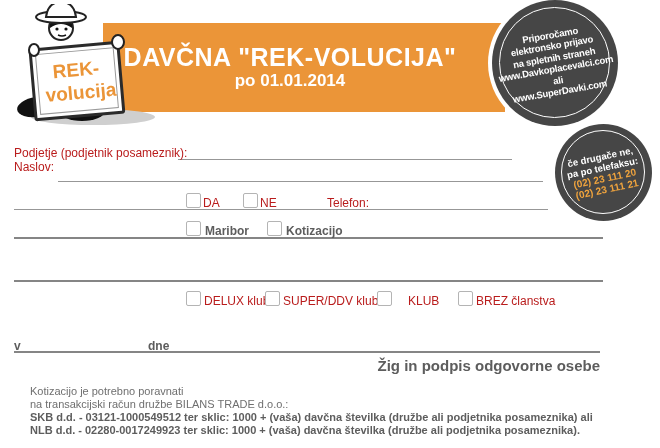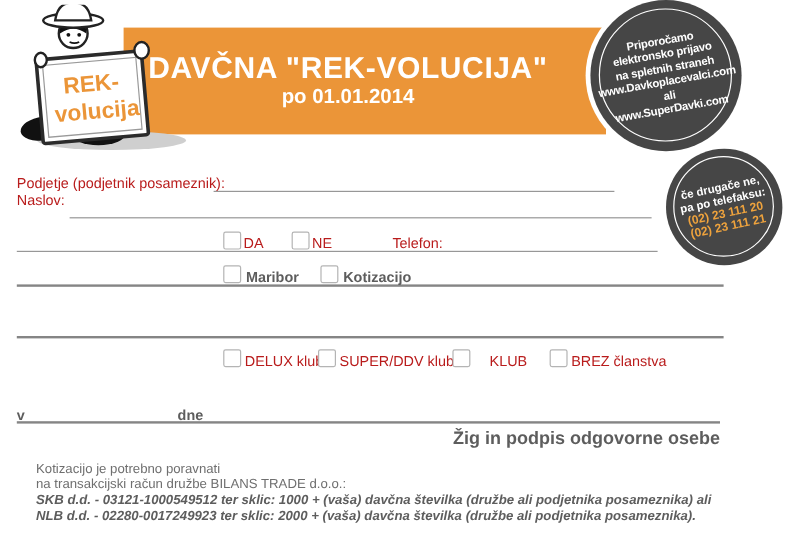--- a/index.html
+++ b/index.html
@@ -35,21 +35,21 @@
   
   .lbl{position:absolute;font-size:12px;color:#b91c1c;z-index:1;white-space:nowrap;}
   .b{font-weight:bold;color:#5d5d5d;}
   .fline{position:absolute;height:0;border-bottom:1.4px solid #979797;z-index:0;}
   .fline.thick{border-bottom:2px solid #858585;}
   .cb{position:absolute;width:13px;height:13px;background:#fff;border:1.5px solid #b4b4b4;
       border-radius:2px;z-index:2;}
   .sig{position:absolute;font-size:15px;font-weight:bold;color:#5d5d5d;right:60px;top:357px;
        width:540px;text-align:right;}
   .footer{position:absolute;left:14px;top:385px;font-size:11px;line-height:13px;color:#6f6f6f;margin-left:16px;}
-  .footer .b{color:#5d5d5d;font-style:italic;}
+  .footer .b{color:#5d5d5d;}
 </style>
 </head>
 <body>
 
 <div id="page">
 
   <div class="banner">
     <div class="t1">DAVČNA "REK-VOLUCIJA"</div>
     <div class="t2">po 01.01.2014</div>
   </div>
@@ -135,16 +135,16 @@
   <span class="lbl b" style="left:14px;top:339px">v</span>
   <span class="lbl b" style="left:148px;top:339px">dne</span>
   <div class="fline thick" style="left:14px;top:351px;width:586px"></div>
 
   <div class="sig">Žig in podpis odgovorne osebe</div>
 
   <div class="footer">
     <div>Kotizacijo je potrebno poravnati</div>
     <div>na transakcijski račun družbe BILANS TRADE d.o.o.:</div>
     <div class="b">SKB d.d. - 03121-1000549512 ter sklic: 1000 + (vaša) davčna številka (družbe ali podjetnika posameznika) ali</div>
-    <div class="b">NLB d.d. - 02280-0017249923 ter sklic: 2000 + (vaša) davčna številka (družbe ali podjetnika posameznika).</div>
+    <div class="b">NLB d.d. - 02280-0017249923 ter sklic: 1000 + (vaša) davčna številka (družbe ali podjetnika posameznika).</div>
   </div>
 
 </div>
 
 </body></html>

